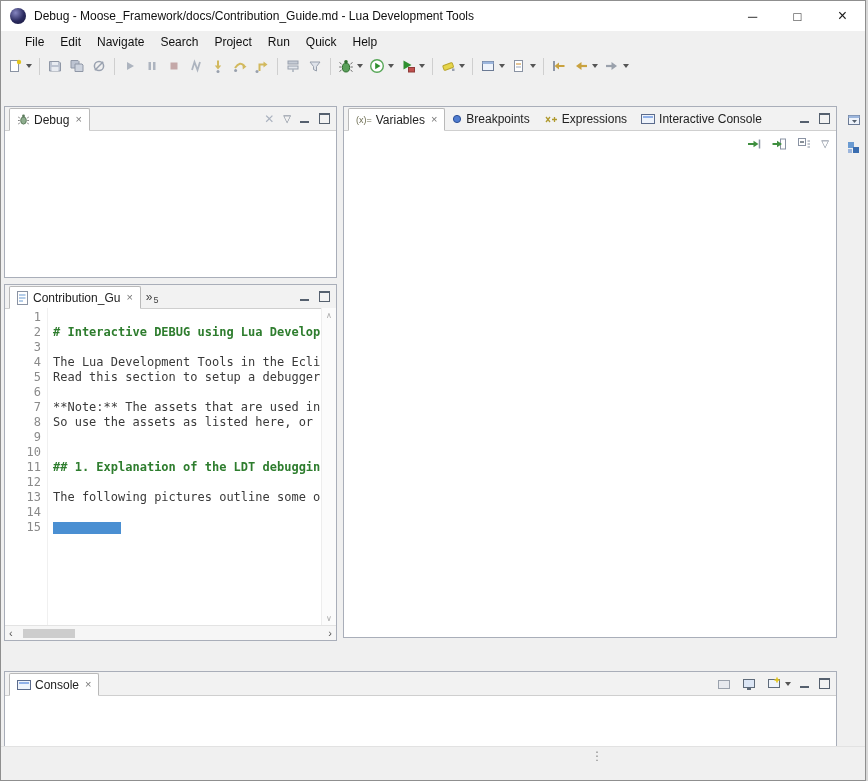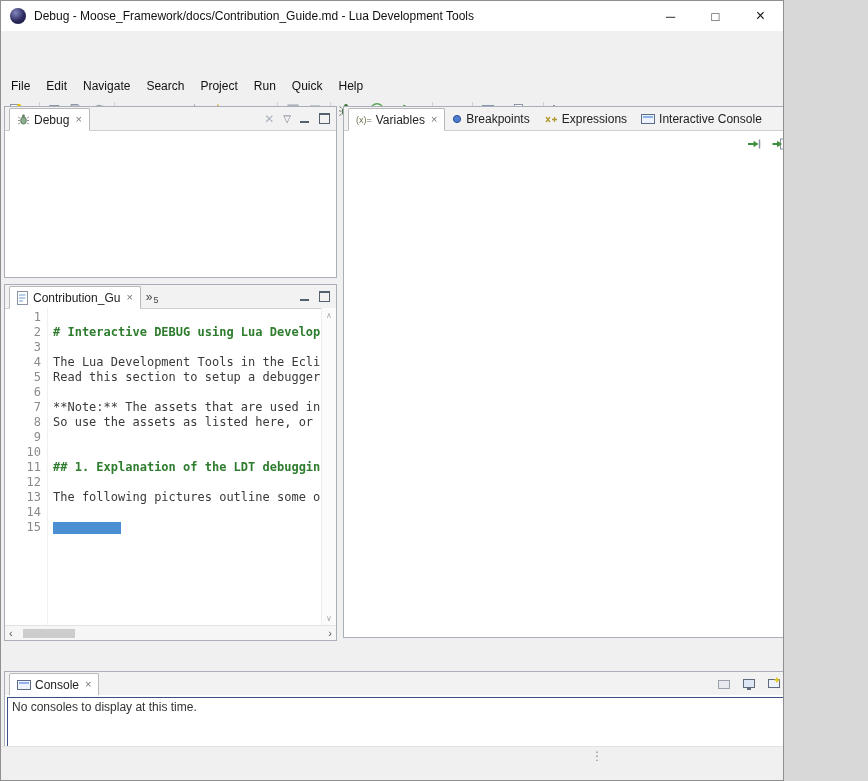--- a/index.html
+++ b/index.html
@@ -1,28 +1,28 @@
 <!DOCTYPE html>
 <html><head>
 <meta charset="utf-8">
 <style>
   html,body{margin:0;padding:0;}
   body{font-family:"Liberation Sans",sans-serif;background:#d8d8d8;}
-  .window{position:relative;width:784px;height:781px;background:#f0f0f0;border:1px solid #8f8f8f;box-sizing:border-box;overflow:hidden;}
+  .window{position:relative;width:866px;height:781px;background:#f0f0f0;border:1px solid #8f8f8f;box-sizing:border-box;overflow:hidden;}
 
   
   .titlebar{height:30px;background:#fff;display:flex;align-items:center;padding-left:9px;}
   .app-icon{width:16px;height:16px;border-radius:50%;flex:none;
     background:radial-gradient(circle at 35% 30%, #8585c0, #2a2a5e 55%, #161637);}
   .title{font-size:12px;color:#101010;margin-left:8px;flex:1;white-space:nowrap;overflow:hidden;}
   .wincontrols{display:flex;height:30px;flex:none;}
   .winbtn{width:45px;display:flex;align-items:center;justify-content:center;font-size:13px;color:#1a1a1a;}
 
   
-  .menubar{height:22px;display:flex;align-items:center;padding-left:2px;margin-top:44px;}
+  .menubar{height:22px;display:flex;align-items:center;padding-left:16px;}
   .menu-item{padding:3px 8px;font-size:12px;color:#101010;}
 
   
   .toolbar{height:26px;display:flex;align-items:center;padding-left:3px;}
   .tbtn{display:flex;align-items:center;height:24px;padding:0 3px;}
   .tsep{width:1px;height:17px;background:#cfcfcf;margin:0 4px;flex:none;}
   .caret{width:0;height:0;border-left:3px solid transparent;border-right:3px solid transparent;border-top:4px solid #555;margin-left:3px;}
   .toolbar2{height:27px;display:flex;align-items:center;justify-content:flex-end;padding-right:8px;border-bottom:1px solid #dcdcdc;}
   .quick-access{width:84px;height:17px;border:1px solid #8a8a8a;background:#fff;font-size:12px;color:#4a4a4a;display:flex;align-items:center;padding:1px 4px;}
   .persp{display:flex;align-items:center;gap:9px;margin-left:12px;}
@@ -409,25 +409,20 @@
               <rect x="2.5" y="3.5" width="11" height="8" fill="#eef3fb" stroke="#5f6b7a"></rect>
               <line x1="11" y1="1.5" x2="11" y2="6.5" stroke="#e3c51c" stroke-width="1.6"></line>
               <line x1="8.5" y1="4" x2="13.5" y2="4" stroke="#e3c51c" stroke-width="1.6"></line>
             </svg>
           <span class="caret"></span>
         </span>
         <span class="ic-min"></span>
         <span class="ic-max"></span>
       </div>
     </div>
-    <div class="console-body">
-      <div class="console-inner">
-        <span>No consoles to display at this time.</span>
-      </div>
-    </div>
   </div>
 
   <div class="right-strip">
     <svg width="18" height="16">
         <rect x="3.5" y="3.5" width="11" height="9" fill="#eef3fb" stroke="#6b7a94"></rect>
         <rect x="3.5" y="3.5" width="11" height="2.5" fill="#9cb6dd"></rect>
         <polygon points="7,8 12,8 9.5,11" fill="#55606e"></polygon>
       </svg>
     <svg width="18" height="16">
         <rect x="3" y="2" width="6" height="6" fill="#6b9bd2"></rect>

